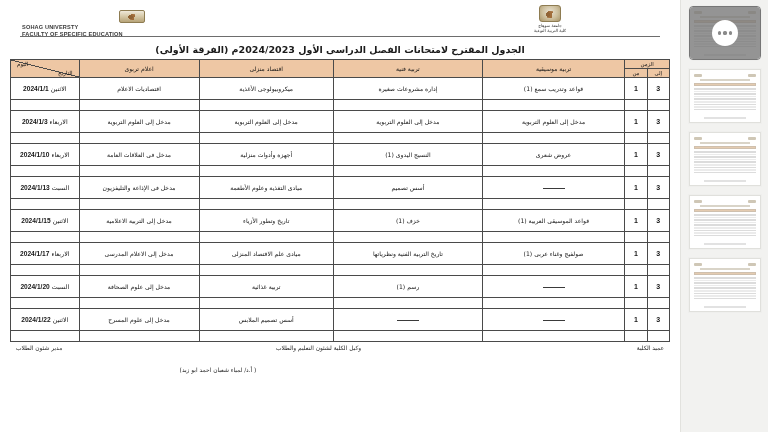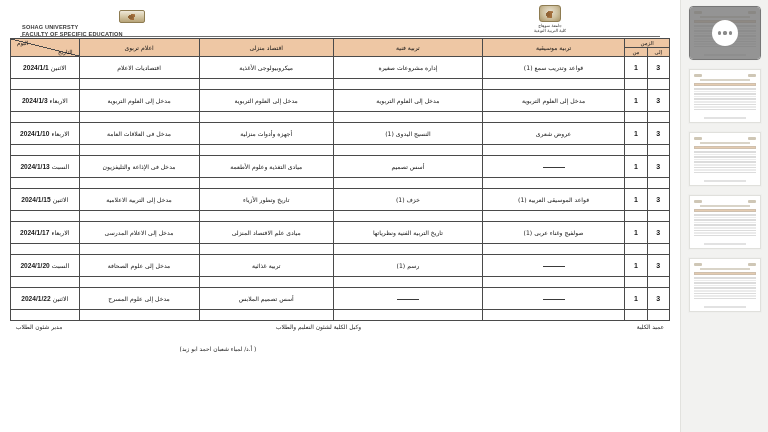--- a/index.html
+++ b/index.html
@@ -337,20 +337,21 @@
           <div class="lh-ar">كلية التربية النوعية</div>
         </div>
         <div class="lh-left">
           <div class="crest left-crest"></div>
           <div class="lh-en">SOHAG UNIVERSTY</div>
           <div class="lh-en">FACULTY OF SPECIFIC EDUCATION</div>
         </div>
         <div class="lh-rule"></div>
       </div>
 
+      <div class="doc-title">الجدول المقترح  لامتحانات الفصل الدراسى الأول 2024/2023م (الفرقة الأولى)</div>
 
       <table class="sched">
         <colgroup>
           <col class="c-to">
             <col class="c-from">
             <col class="c-mus">
             <col class="c-art">
             <col class="c-home">
             <col class="c-media">
             <col class="c-day">

